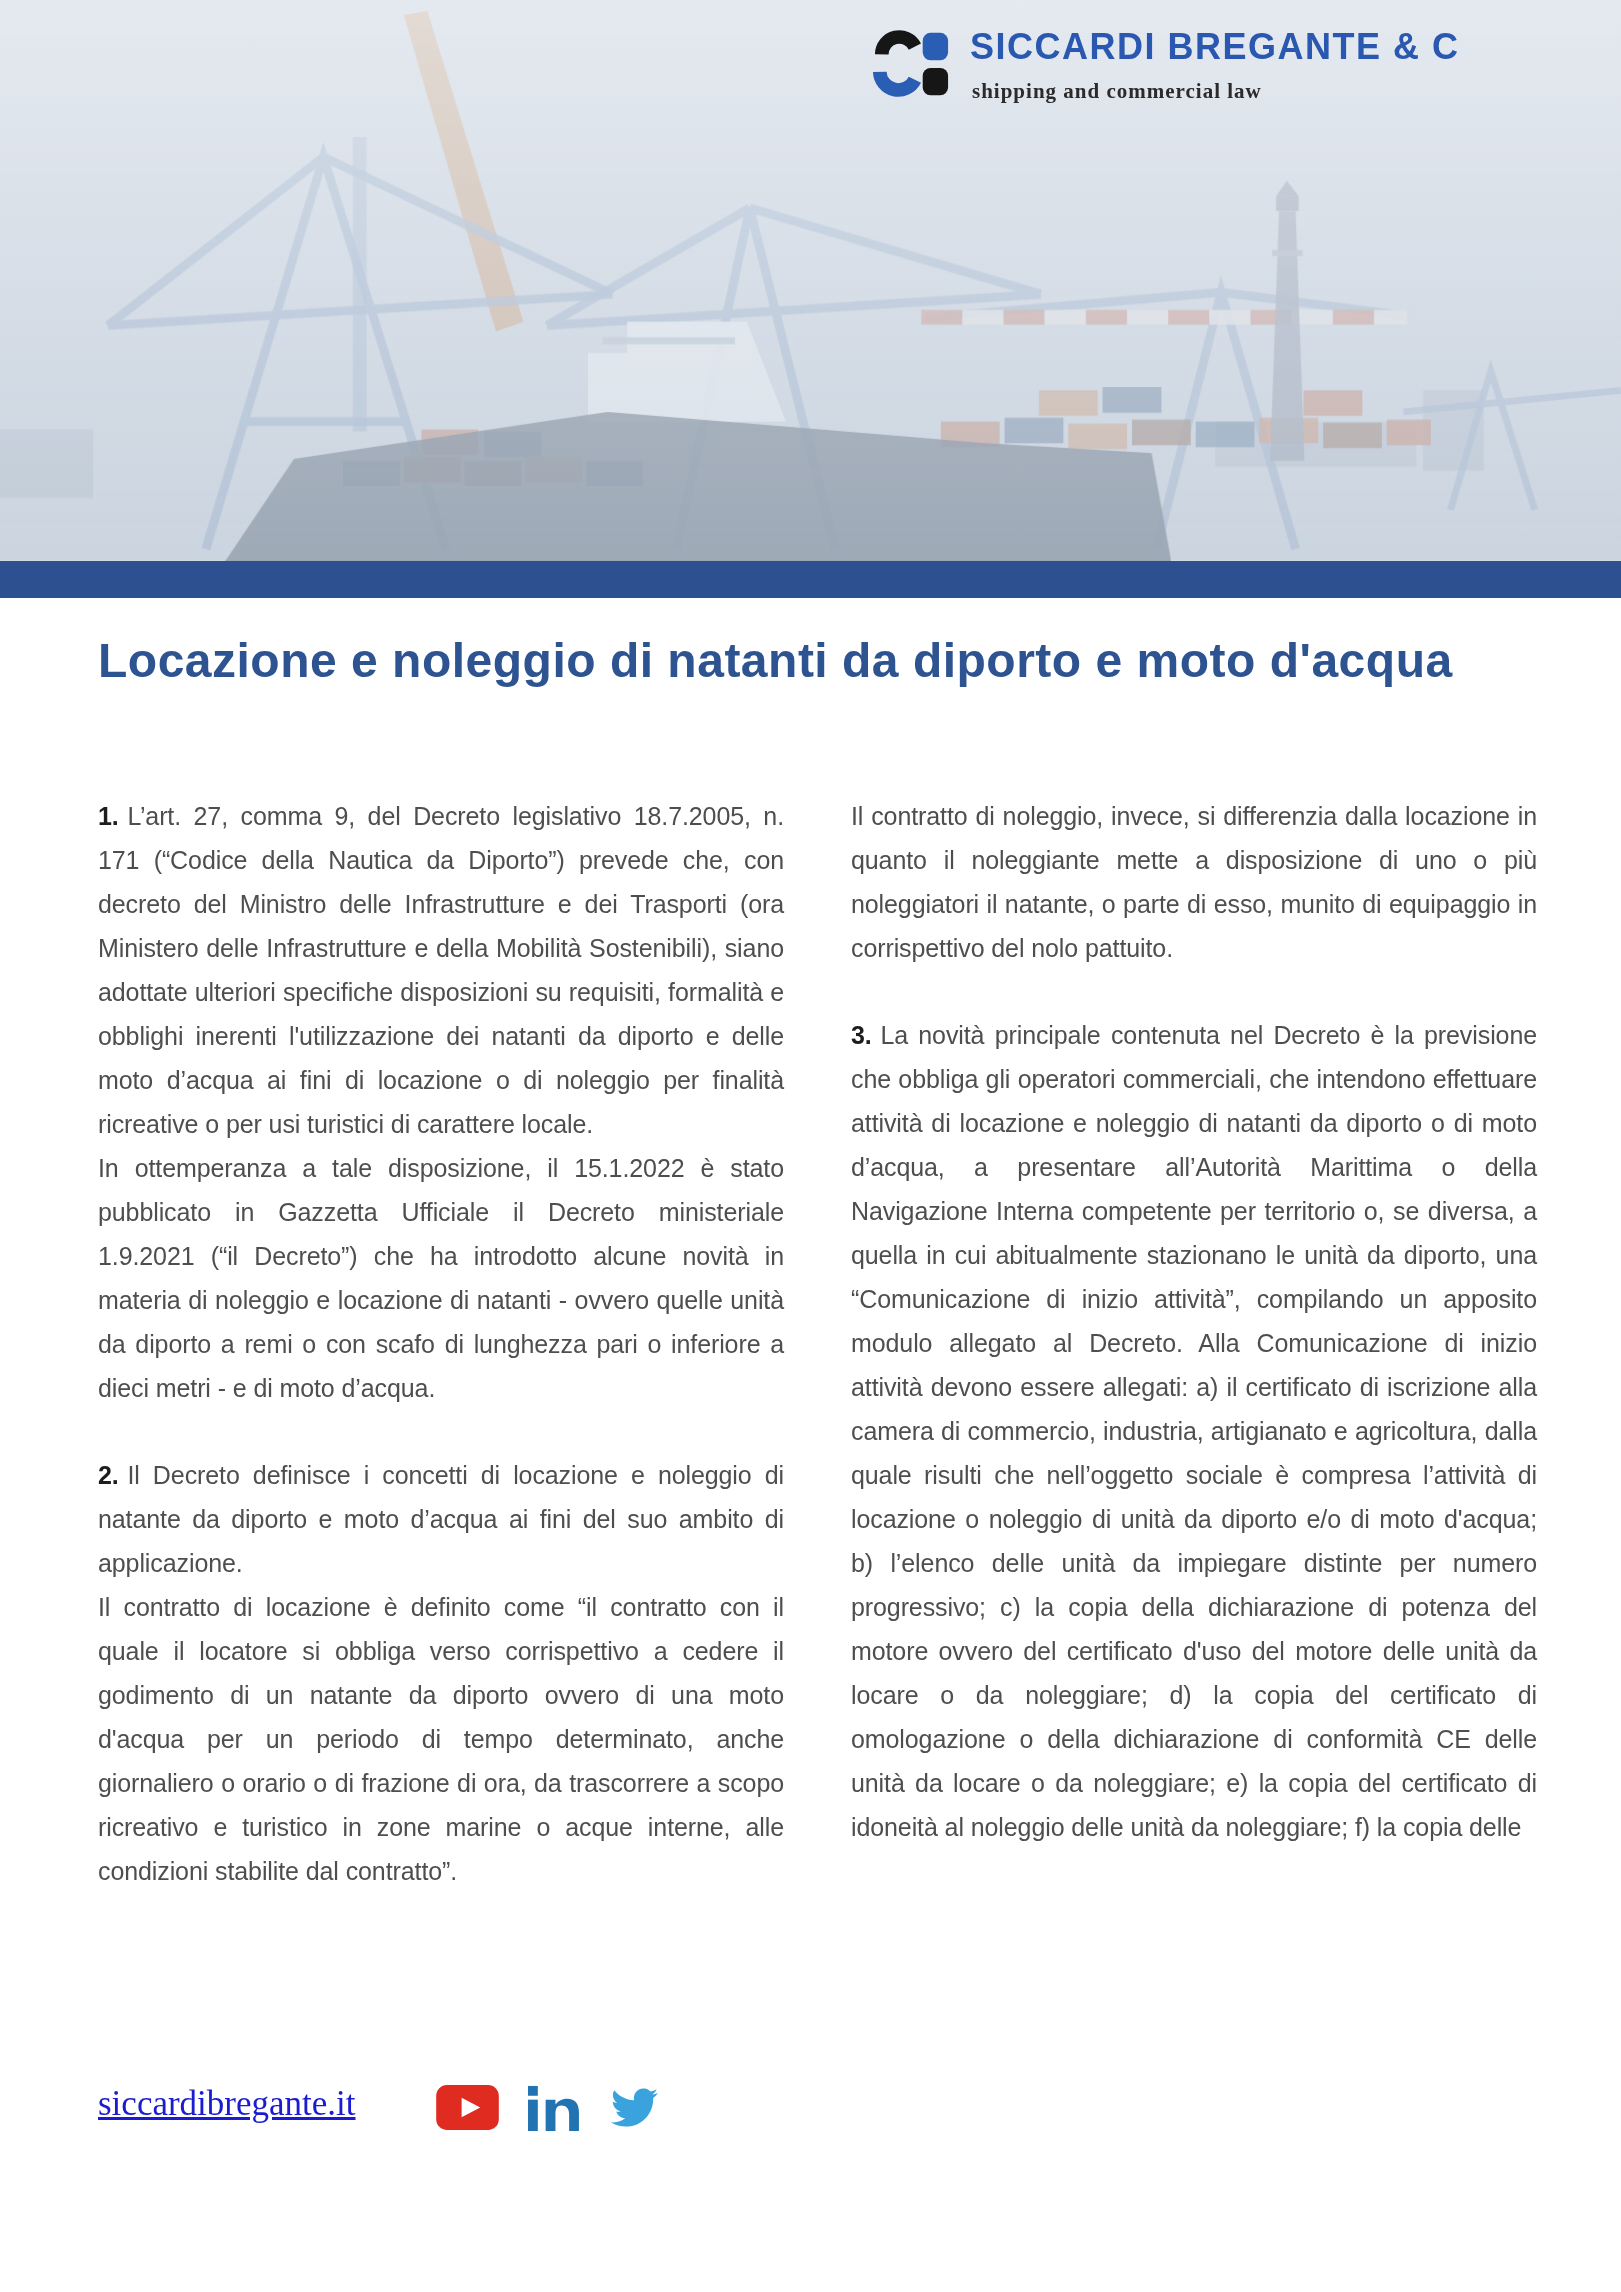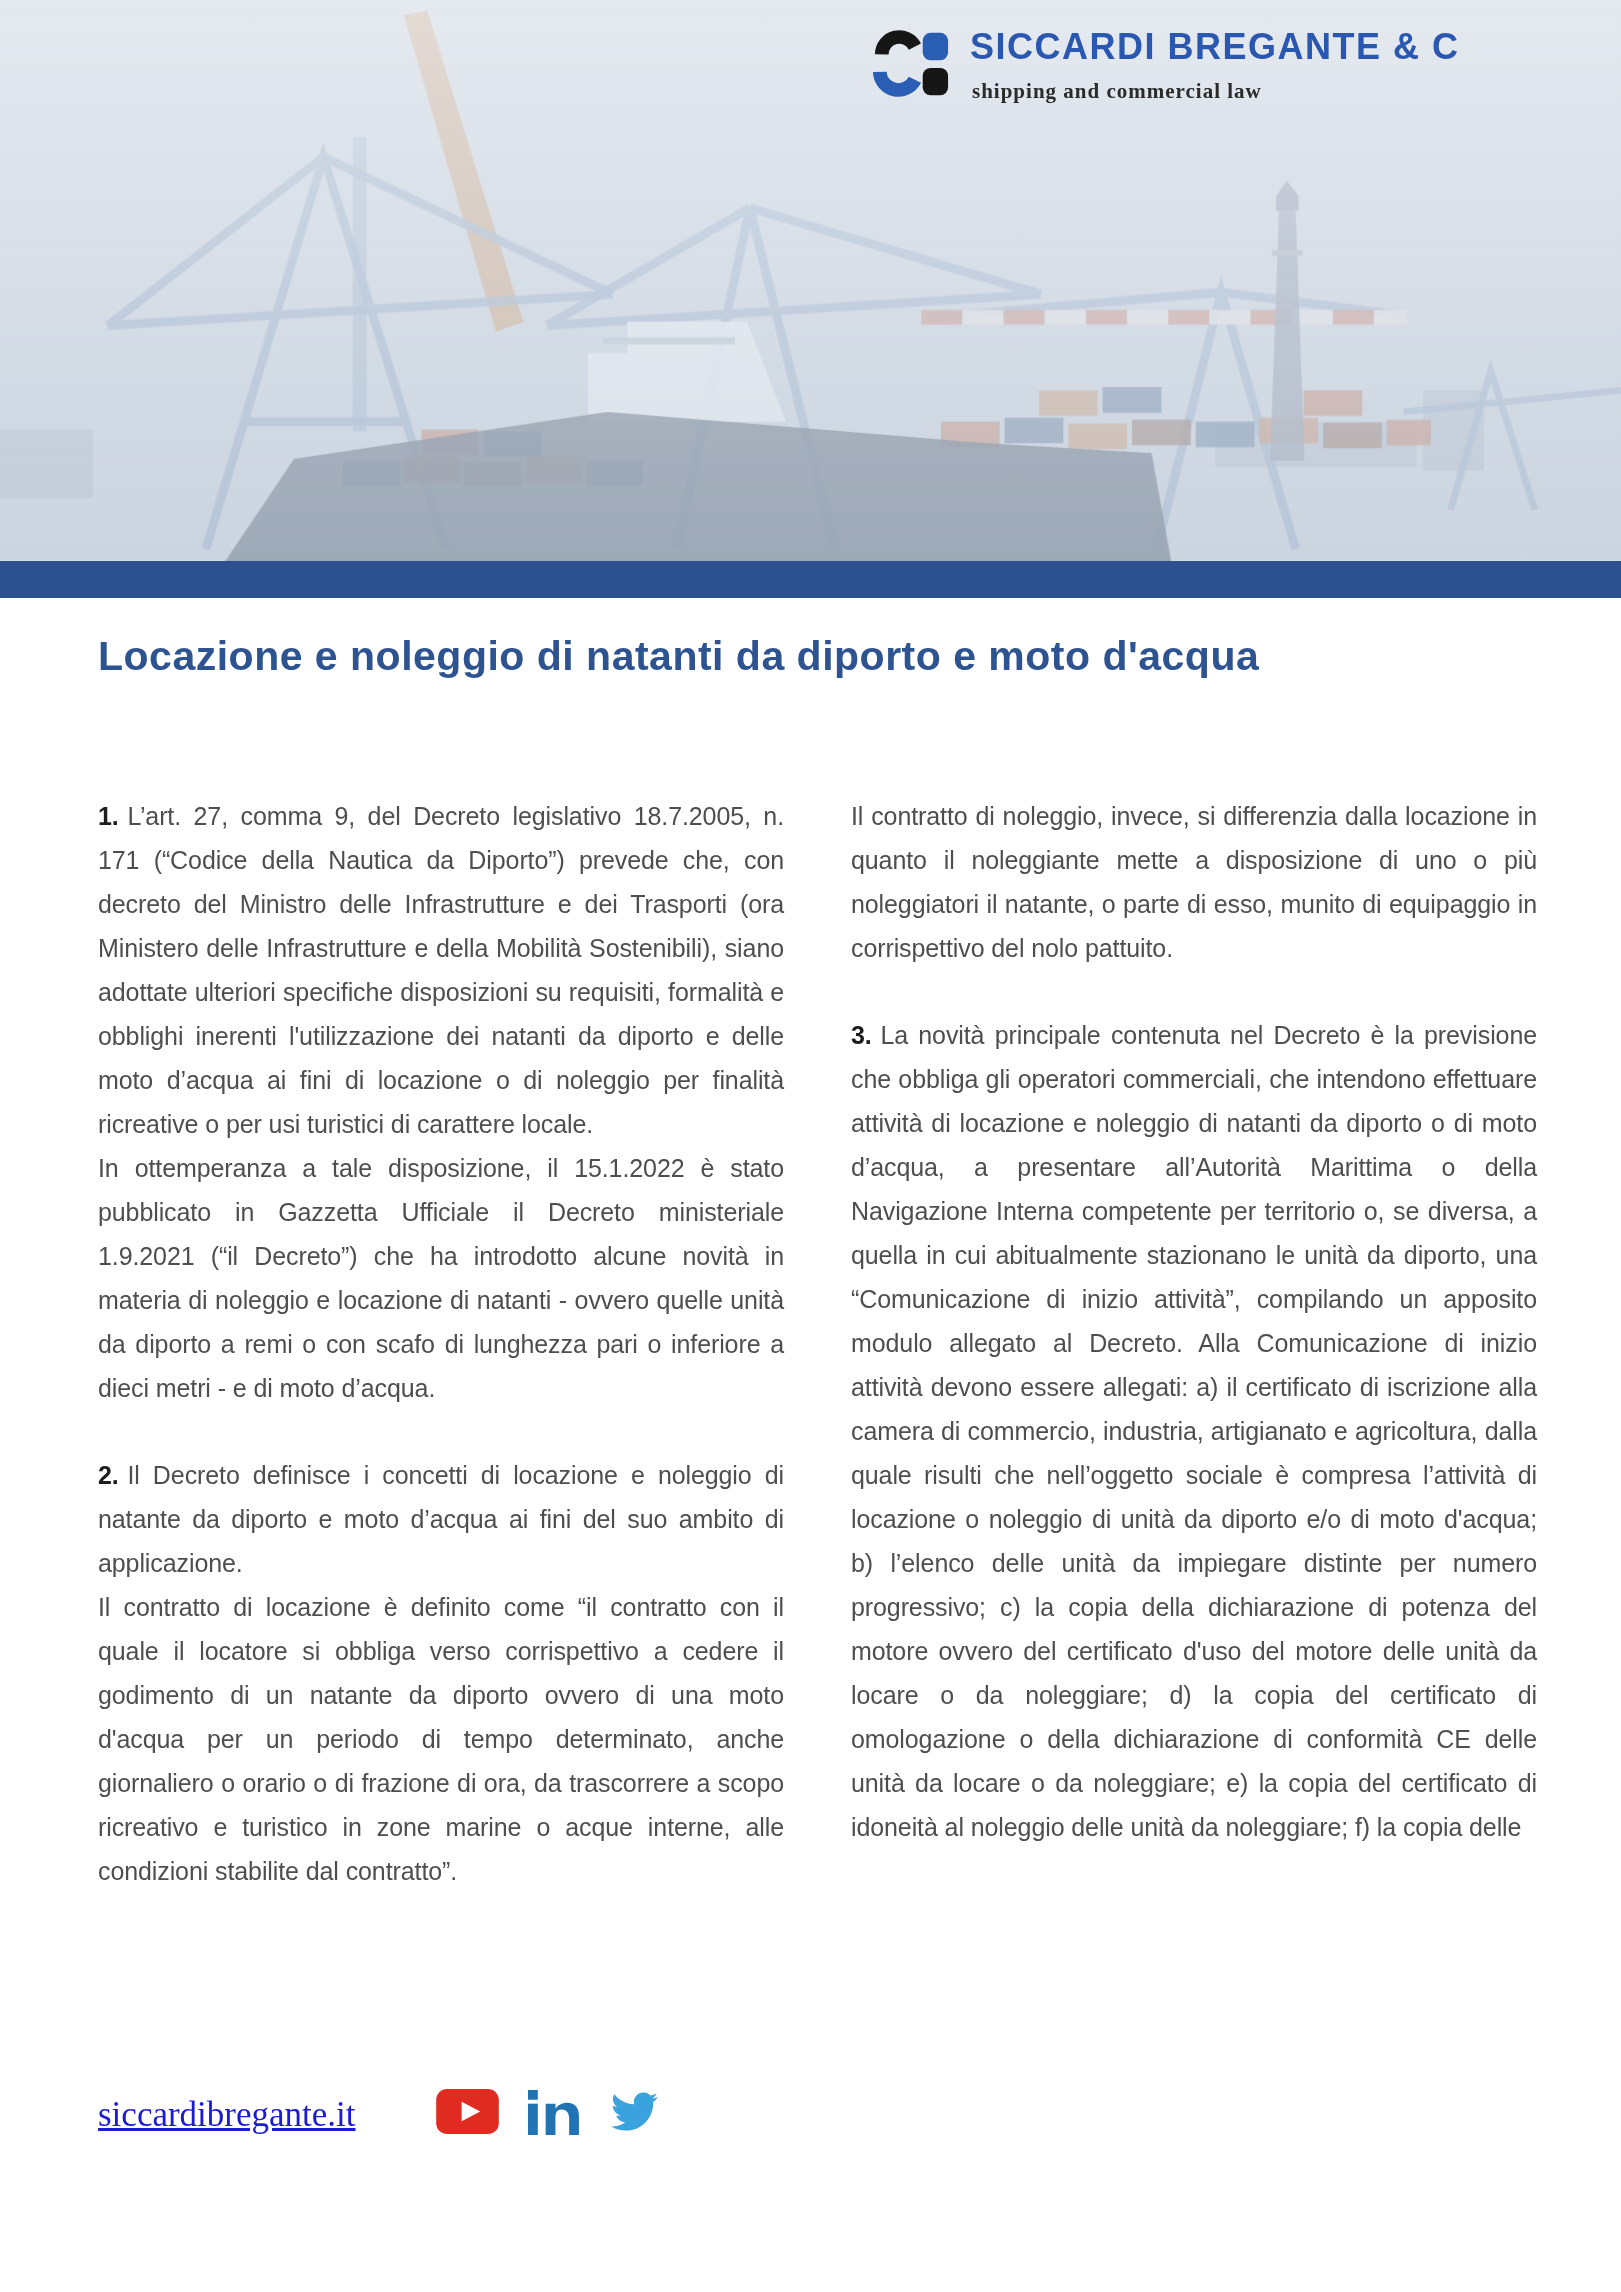--- a/index.html
+++ b/index.html
@@ -16,34 +16,34 @@
   .brand{position:absolute;left:102px;top:2px;font-size:36px;font-weight:bold;
          letter-spacing:1.5px;color:#2a57b0;white-space:nowrap;}
   .tagline{position:absolute;left:104px;top:55px;font-family:"Liberation Serif", serif;
            font-size:21px;font-weight:bold;letter-spacing:1px;color:#2b2b2b;white-space:nowrap;}
 
   
   .bar{position:absolute;left:0;top:561px;width:1621px;height:37px;background:#2d5190;}
 
   
   .title{position:absolute;left:98px;top:633px;width:1451px;margin:0;
-         font-size:41px;font-weight:bold;letter-spacing:0.5px;color:#2e5391;}
+         font-size:48px;font-weight:bold;letter-spacing:0.5px;color:#2e5391;}
 
   
   .columns{position:absolute;left:98px;top:794px;width:1439px;display:flex;gap:67px;}
   .col{width:686px;}
   .para{margin:0;text-align:justify;font-size:25px;line-height:44px;
         letter-spacing:-0.1px;color:#4e4e4e;}
   .para .lead{font-weight:bold;color:#1d1d1d;}
   .para .lead:not(:empty){margin-right:8.8px;}
   .gap{margin-top:43px;}
 
   
   .footer{position:absolute;left:98px;top:2084px;height:51px;display:flex;
-          align-items:flex-end;gap:35px;}
+          align-items:flex-start;gap:35px;}
   .site-link{font-family:"Liberation Serif", serif;font-size:35px;color:#1b1bd1;
              text-decoration:underline;}
   .social{display:flex;align-items:center;gap:27.4px;margin-left:45px;}
   .social a{display:block;line-height:0;}
 </style>
 </head>
 <body>
 
 <div class="page">
 

